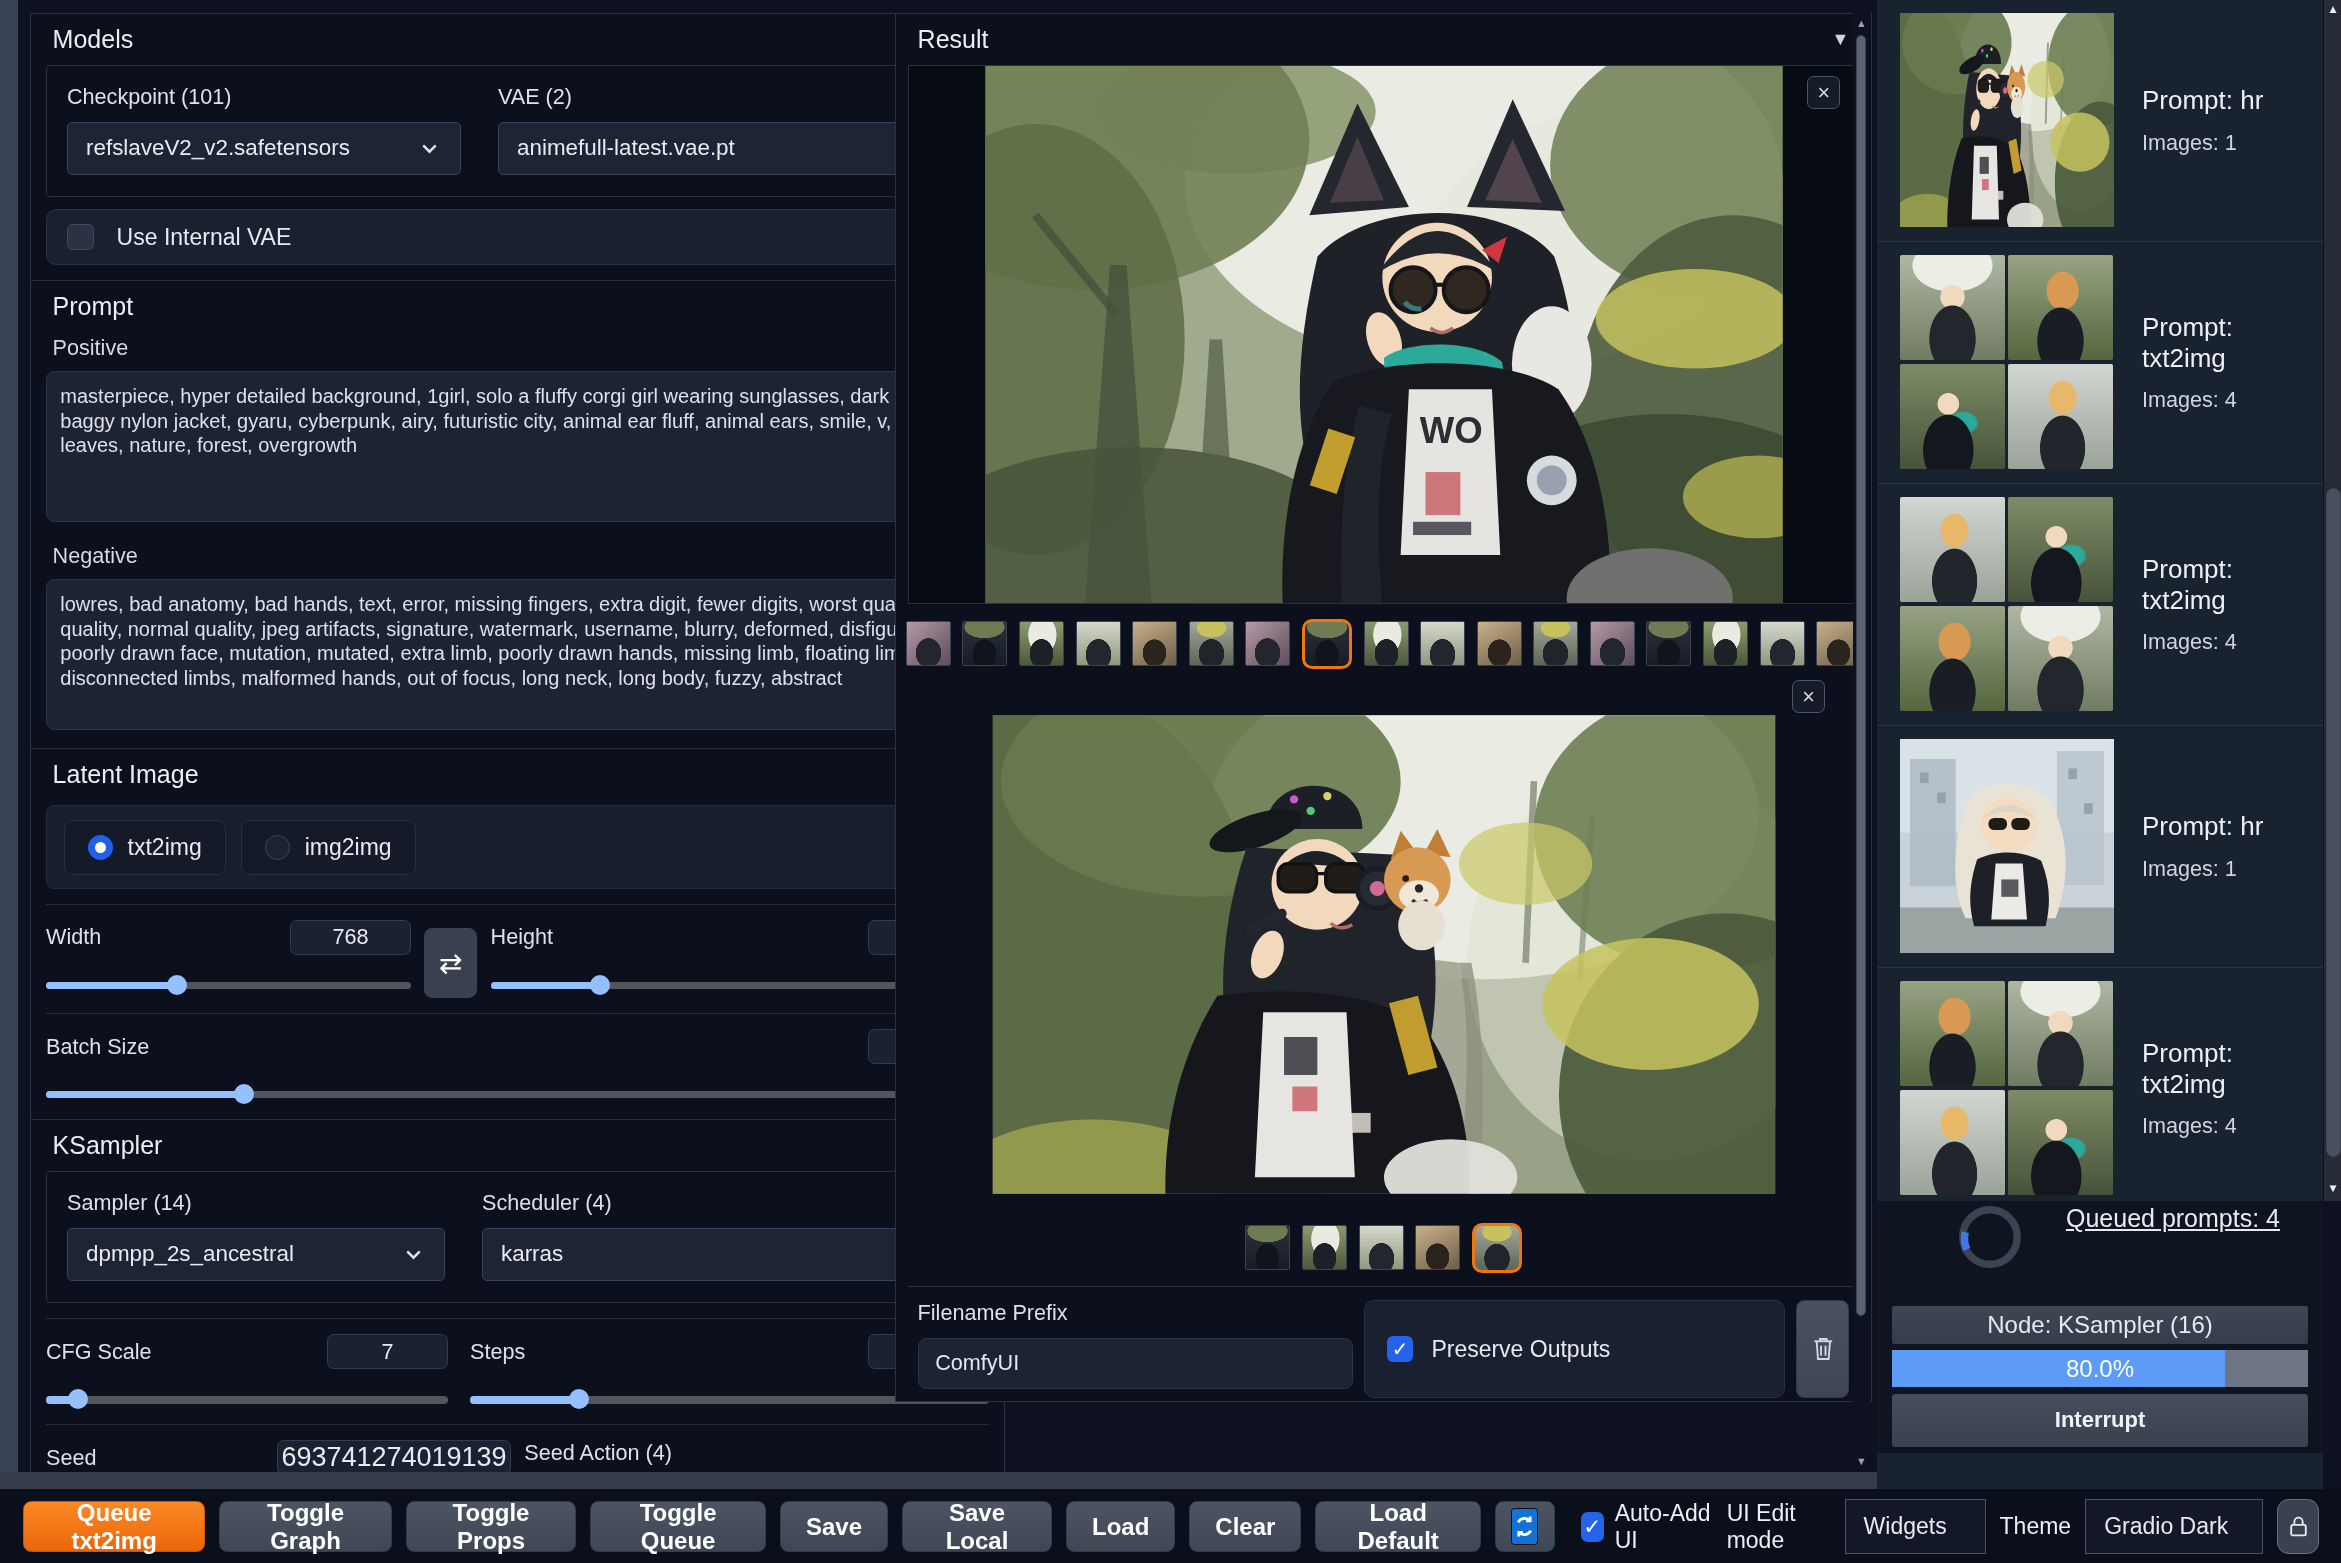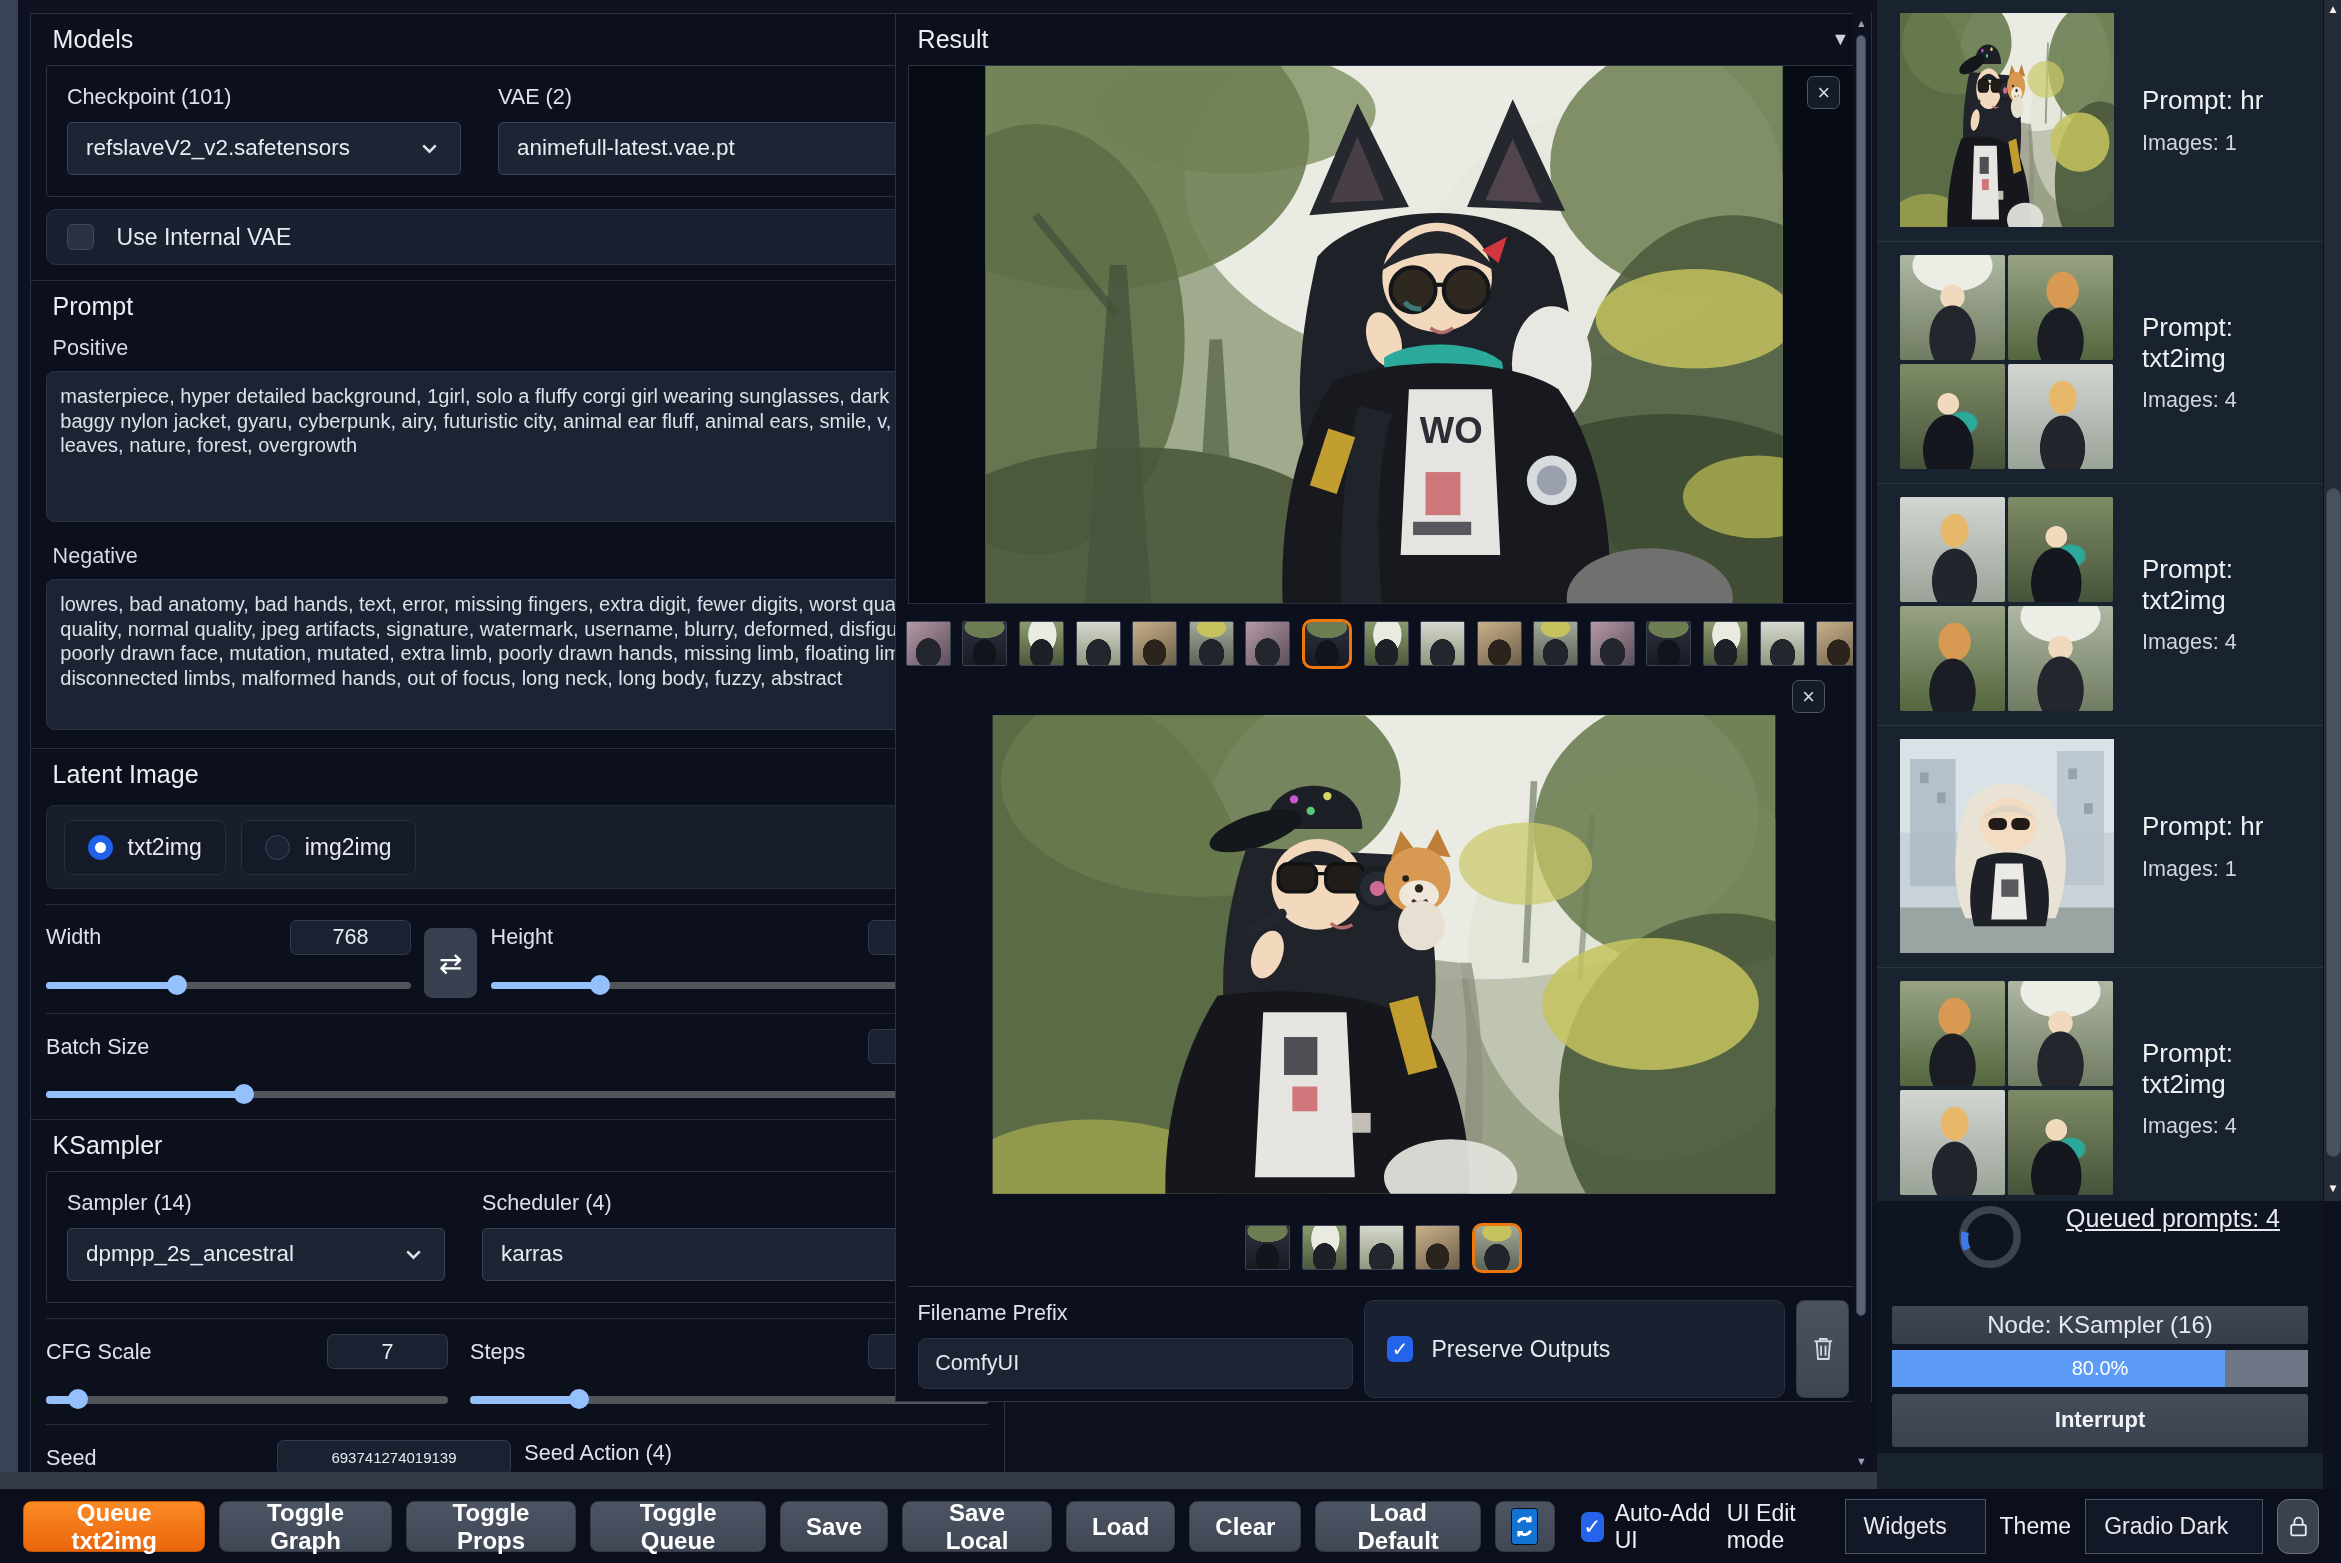--- a/index.html
+++ b/index.html
@@ -64,21 +64,21 @@
   .slider { position:relative; height:20px; margin-top:20px; }
   .slider .track { position:absolute; left:0; right:0; top:6.6px; height:7.5px; border-radius:4.1px; background:#52555c; }
   .slider .fill  { position:absolute; left:0; top:0; height:7.5px; border-radius:4.1px; background:#94c0fb; }
   .slider .handle{ position:absolute; top:0; width:20px; height:20px; border-radius:50%; background:#94c0fb; }
 
   .cfgrow { display:flex; gap:22px; }
   .cfgcol { width:402px; } .cfgcol.grow { flex:1; }
   .seedrow { display:flex; gap:13.3px; }
   .seedcol { width:465px; }
   .seedbox { width:234px; height:35px; background:#1a2130; border:0.8px solid #323b4f; border-radius:6.6px;
-    display:flex; align-items:center; justify-content:center; font-size:15px; }
+    display:flex; align-items:center; justify-content:center; font-size:27px; }
   .sacol { flex:1; }
 
   
   .imgbox1 { margin:0 11.6px; border:0.8px solid #2a3242; background:#070b14; height:539px; position:relative;
     display:flex; justify-content:center; overflow:hidden; }
   .mainimg { height:100%; }
   .xbtn { position:absolute; top:10px; right:18px; width:33px; height:33px; border-radius:6.6px; border:0.8px solid #4d5769;
     background:#151b27; color:#d6dbe3; font-size:21.6px; display:flex; align-items:center; justify-content:center; z-index:3; }
   .gallery { height:66px; margin:6.6px 0 3.3px; display:flex; align-items:center; justify-content:center; gap:11.6px; }
   .thumb { width:45px; height:45px; border-radius:8.3px; border:0.8px solid #3a4254; flex:0 0 auto; }
@@ -114,21 +114,21 @@
   .tab.history { background:linear-gradient(#9ba4b6,#6e7688); color:#fff; }
 
   .qpanel { background:#0e1420; height:252px; padding:3.3px 0; }
   .spinrow { height:98px; display:flex; align-items:flex-start;text-decoration:underline; }
   .spinner { margin-left:80px; width:66px; height:66px; }
   .qtext { flex:1; text-align:center; font-size:25px; color:#e8ebf1; }
   .nodebar { margin:3.3px 15px; height:38px; background:linear-gradient(#3f4754,#363d4a); border-radius:2.5px;
     display:flex; align-items:center; justify-content:center; font-size:24px; color:#e6e9ef; }
   .pwrap { margin:6.6px 15px; height:37px; background:#6e7686; position:relative; overflow:hidden; }
   .pfill { position:absolute; left:0; top:0; height:100%; background:#5c9cf6; }
-  .plabel { position:absolute; inset:0; display:flex; align-items:center; justify-content:center; font-size:20px; color:#fff; }
+  .plabel { position:absolute; inset:0; display:flex; align-items:center; justify-content:center; font-size:24px; color:#fff; }
   .interrupt { margin:6.6px 15px 0; height:53px; background:linear-gradient(#454d5b,#3a4250); border-radius:3.3px;
     display:flex; align-items:center; justify-content:center; font-size:22px; font-weight:bold; color:#f0f2f6; }
 
   
   .divband { position:absolute; left:0; top:1472px; width:1877px; height:16.6px; background:#343b49; }
   .toolbar { position:absolute; left:0; top:1489px; width:2342px; height:75px; background:#0a0f1b;
     display:flex; align-items:center; padding:0 23px; gap:14px; }
   .tbtn { height:51px; border-radius:8.3px; padding:0 25px; display:flex; align-items:center; justify-content:center;
     font-size:24px; font-weight:bold; color:#fff; background:linear-gradient(#4d5564,#3f4755); border:0.8px solid #343c49; }
   .tbtn.primary { background:linear-gradient(#fb8a25,#ea650a); border:0.8px solid #c65a08; }

